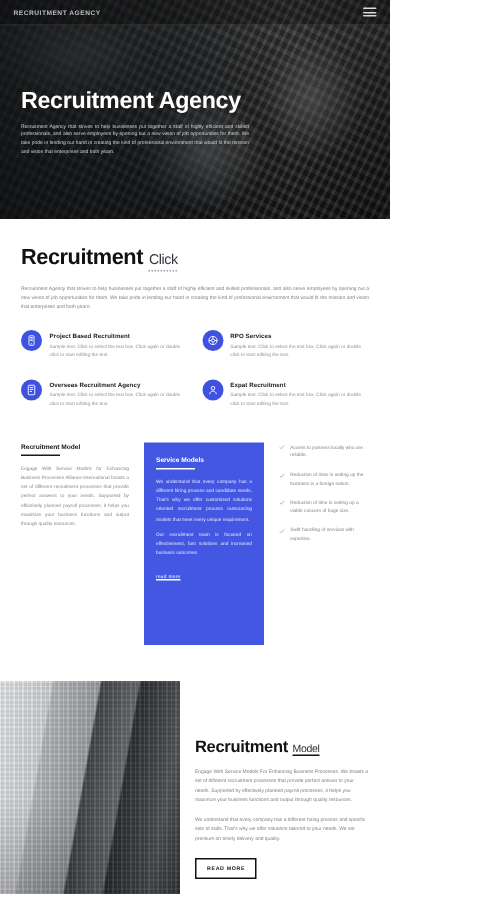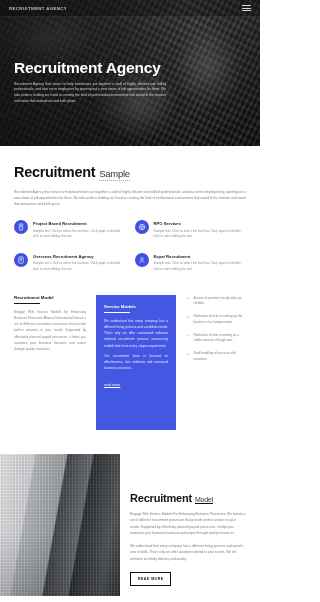--- a/index.html
+++ b/index.html
@@ -170,21 +170,21 @@
 
     <div class="hero-content">
       <div class="hero-title">Recruitment Agency</div>
       <div class="hero-sub">Recruitment Agency that strives to help businesses put together a staff of highly efficient and skilled professionals, and also serve employees by opening out a new vision of job opportunities for them. We take pride in lending our hand in creating the kind of professional environment that would fit the mission and vision that enterprises and both yearn.</div>
     </div>
   </div>
 
   <div class="section intro">
     <div class="h2">
       <span>Recruitment</span>
-      <span class="light">Sample</span>
+      <span class="light">Click</span>
     </div>
     <div class="intro-p">Recruitment Agency that strives to help businesses put together a staff of highly efficient and skilled professionals, and also serve employees by opening out a new vision of job opportunities for them. We take pride in lending our hand in creating the kind of professional environment that would fit the mission and vision that enterprises and both yearn.</div>
 
     <div class="features">
 
       <div class="feature">
         <div class="f-icon">
           <svg viewBox="0 0 24 24" fill="none" stroke="#fff" stroke-width="1.8">
             <rect x="7" y="2.5" width="10" height="19" rx="1.6"></rect>
             <line x1="9.5" y1="6" x2="14.5" y2="6"></line>

